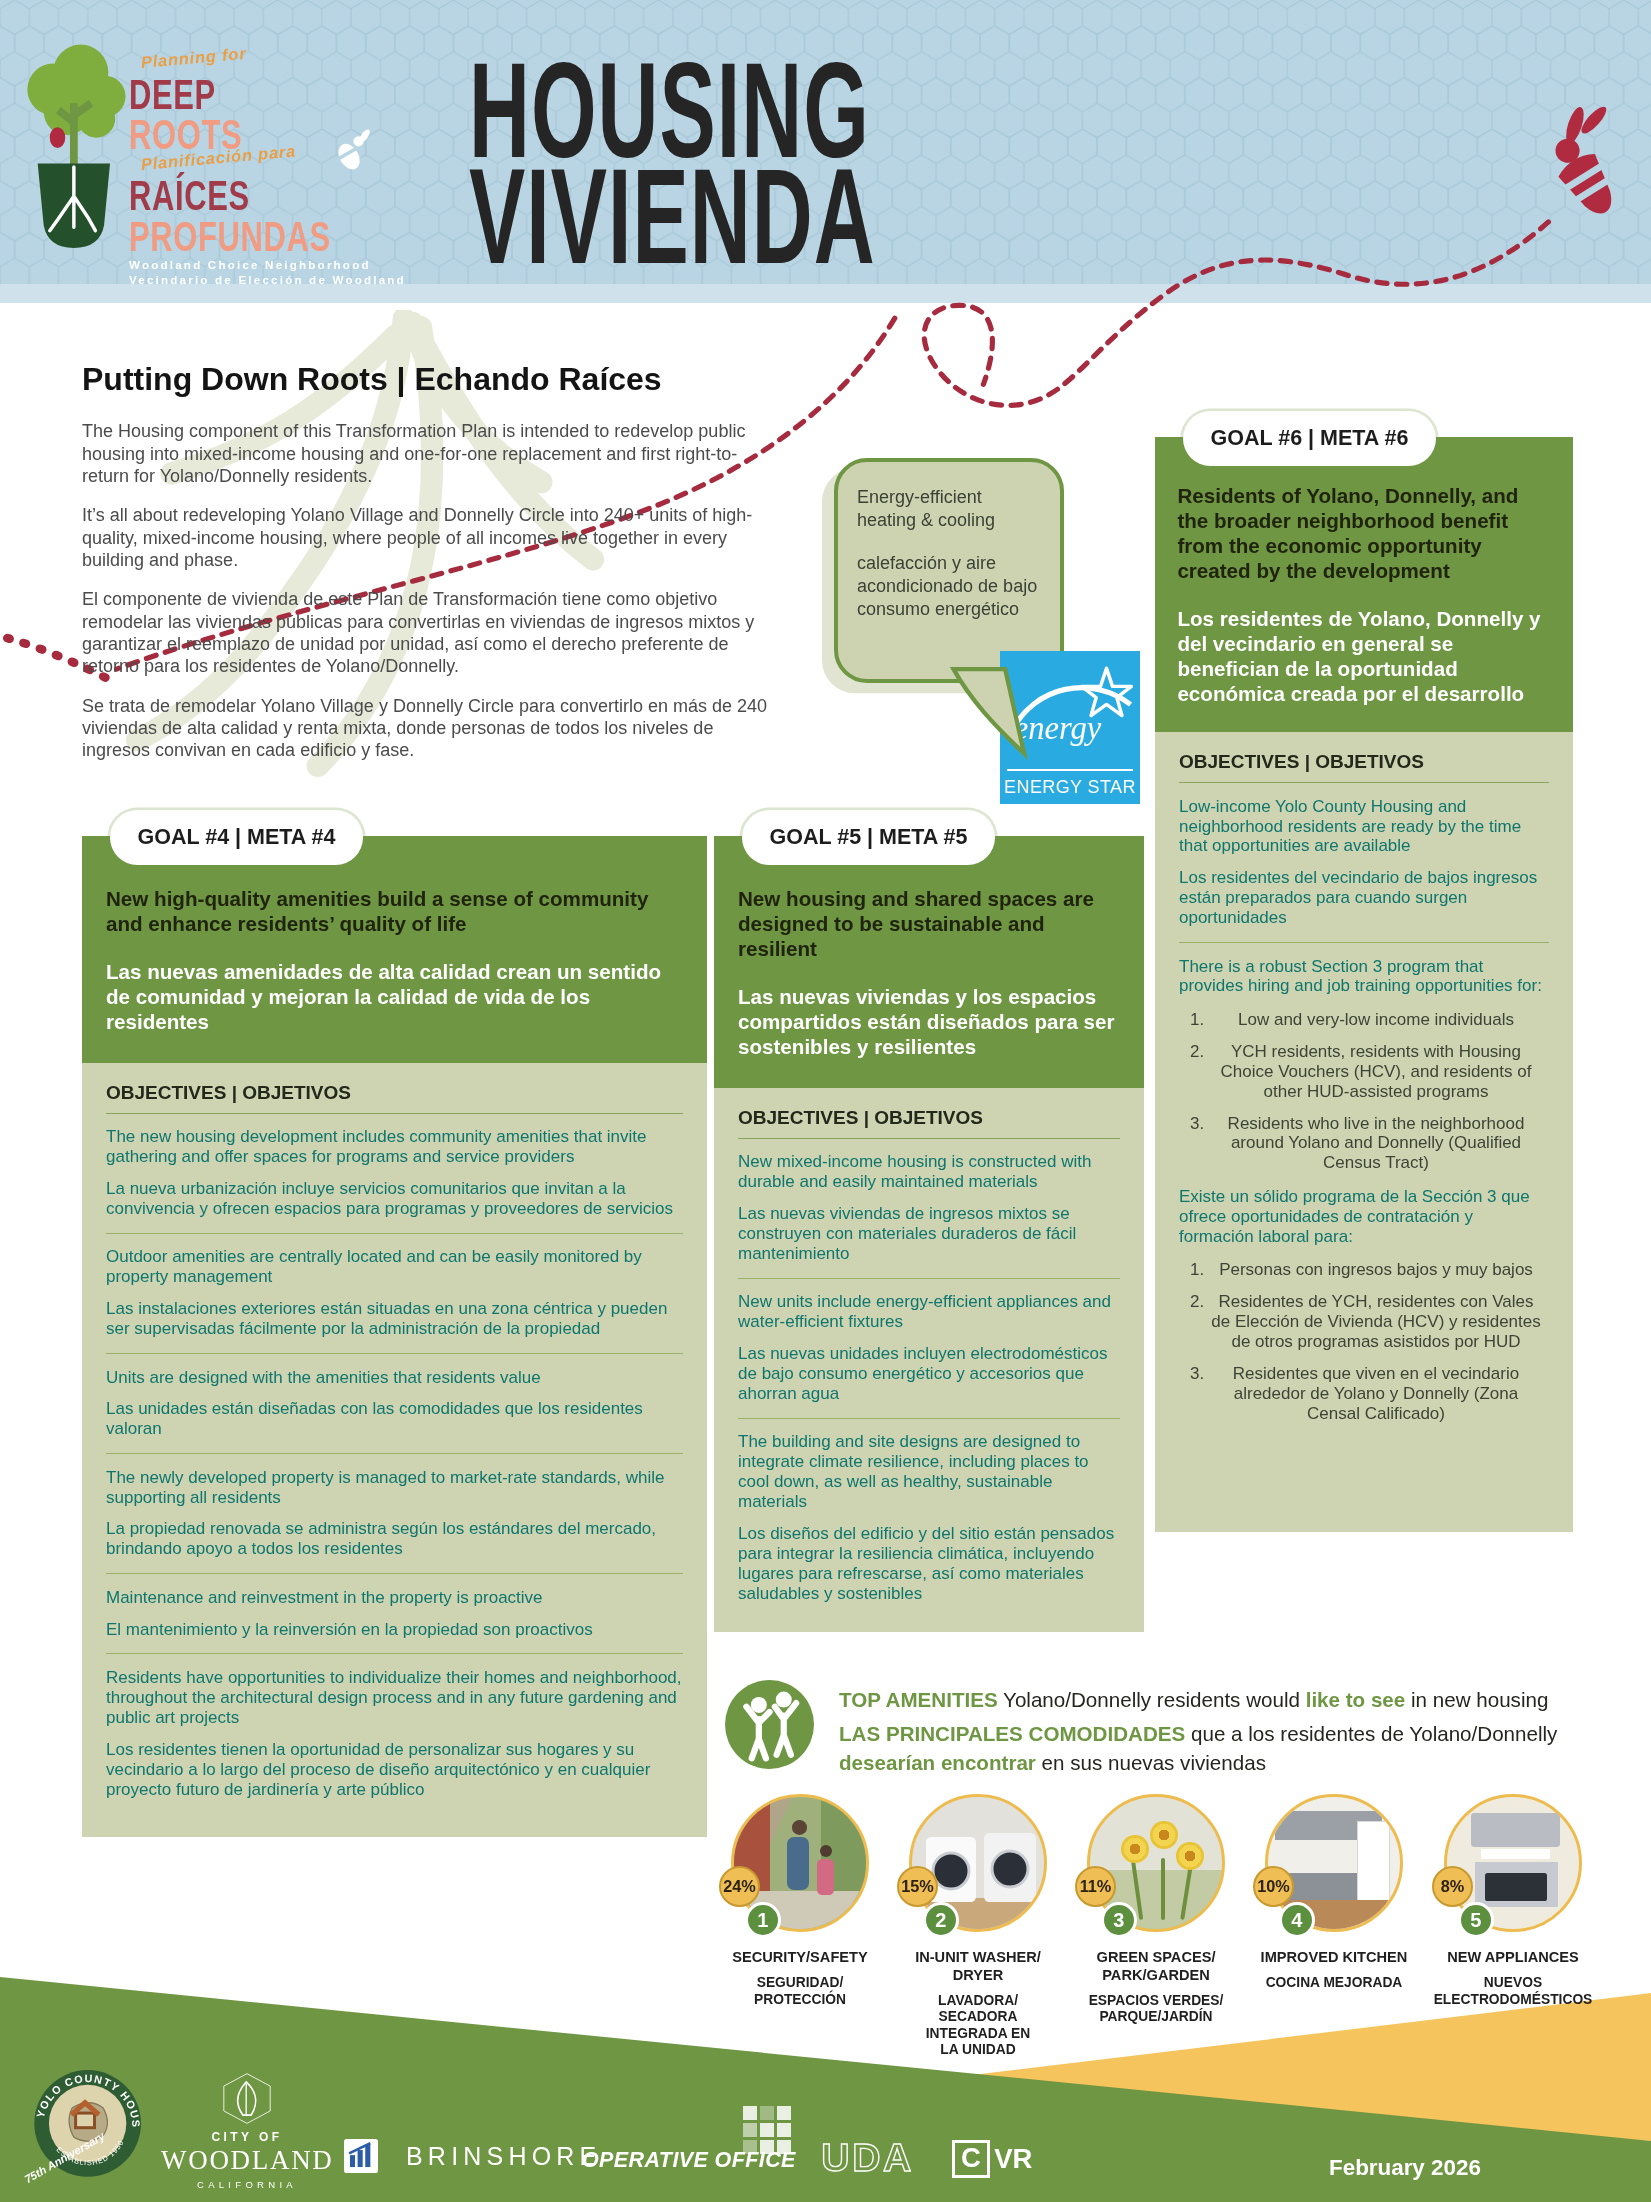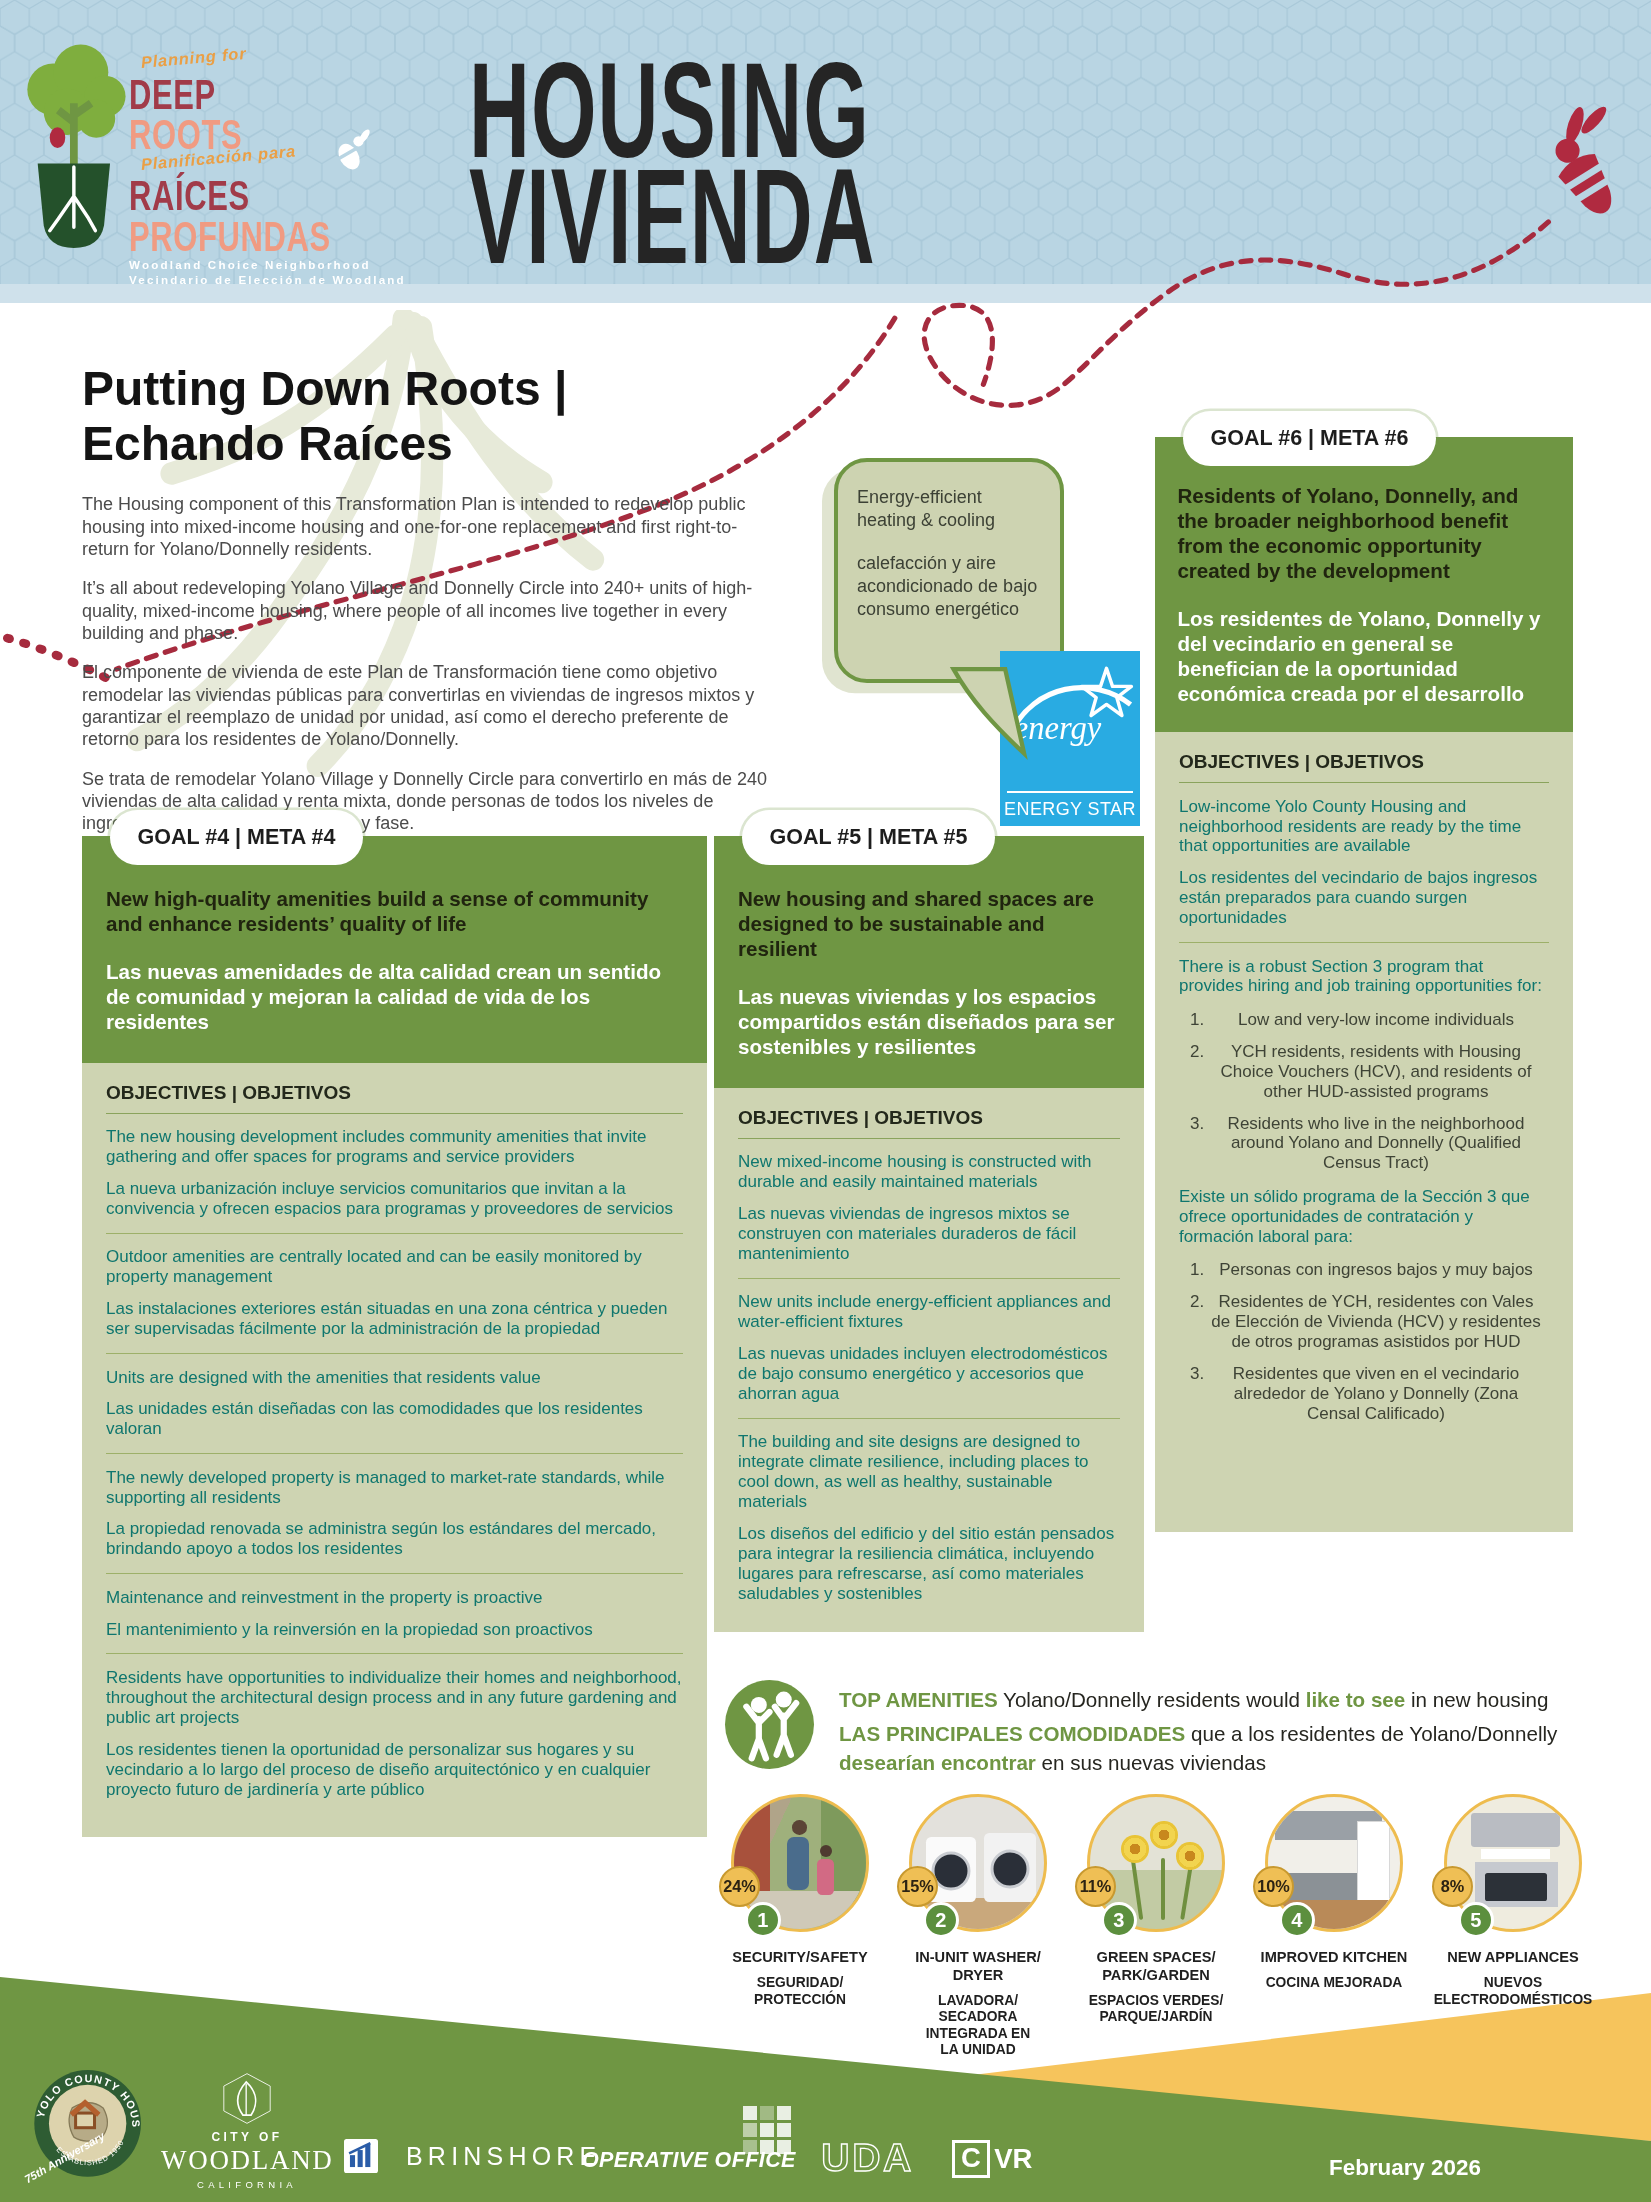--- a/index.html
+++ b/index.html
@@ -18,30 +18,30 @@
   .lw-salmon{color:#f09b82;}
   .logo-sub{font-size:11.6px;font-weight:bold;color:#ffffff;letter-spacing:2.2px;margin-top:2px;white-space:nowrap;}
   .page-title{position:absolute;left:469px;top:57px;font-weight:bold;font-size:136px;line-height:.78;
               color:#252525;transform:scaleX(.62);transform-origin:left top;letter-spacing:1.7px;z-index:2;}
   .bee{position:absolute;z-index:3;}
   
   .watermark{position:absolute;left:34px;top:310px;z-index:0;}
   .doodles{position:absolute;left:0;top:0;z-index:1;pointer-events:none;}
   
   .intro{position:absolute;left:82px;top:361px;width:688px;z-index:1;}
-  .intro h2{font-size:48px;font-weight:bold;color:#141414;margin:0 0 22.4px;}
+  .intro h2{font-size:32px;font-weight:bold;color:#141414;margin:0 0 22.4px;}
   .intro p{font-size:18px;line-height:1.24;color:#4b4b4b;margin:0 0 17px;}
   
   .bubble{position:absolute;left:834px;top:458px;width:230px;height:225px;background:#cdd3b1;
           border:4.3px solid #6f9643;border-radius:33px;box-shadow:-12px 10.3px 0 #e0e4d0;
           box-sizing:border-box;padding:24px 19px;z-index:2;}
   .bubble p{font-size:18px;line-height:1.27;color:#3c4135;margin:0;}
   .bubble p.b-en{margin-bottom:20.6px;}
   .bubble-tail{position:absolute;left:938px;top:664px;z-index:4;}
-  .estar{position:absolute;left:1000px;top:651px;width:140px;height:175px;background:#29abe2;z-index:3;}
+  .estar{position:absolute;left:1000px;top:651px;width:140px;height:153px;background:#29abe2;z-index:3;}
   .estar-rule{position:absolute;left:6.9px;right:6.9px;bottom:33px;height:1.7px;background:#ffffff;}
   .estar-label{position:absolute;left:0;bottom:6px;width:100%;text-align:center;color:#ffffff;
                font-size:18px;letter-spacing:0.4px;}
   
   .goal{position:absolute;z-index:2;}
   #goal4{left:82px;top:810px;width:625px;}
   #goal5{left:714px;top:810px;width:430px;}
   #goal6{left:1155px;top:411px;width:418px;}
   .pill{position:absolute;top:0;left:28px;height:55px;padding:0 27.5px;background:#ffffff;border-radius:27.5px;
         display:flex;align-items:center;font-weight:bold;font-size:21.5px;color:#1d1d1d;z-index:2;white-space:nowrap;

